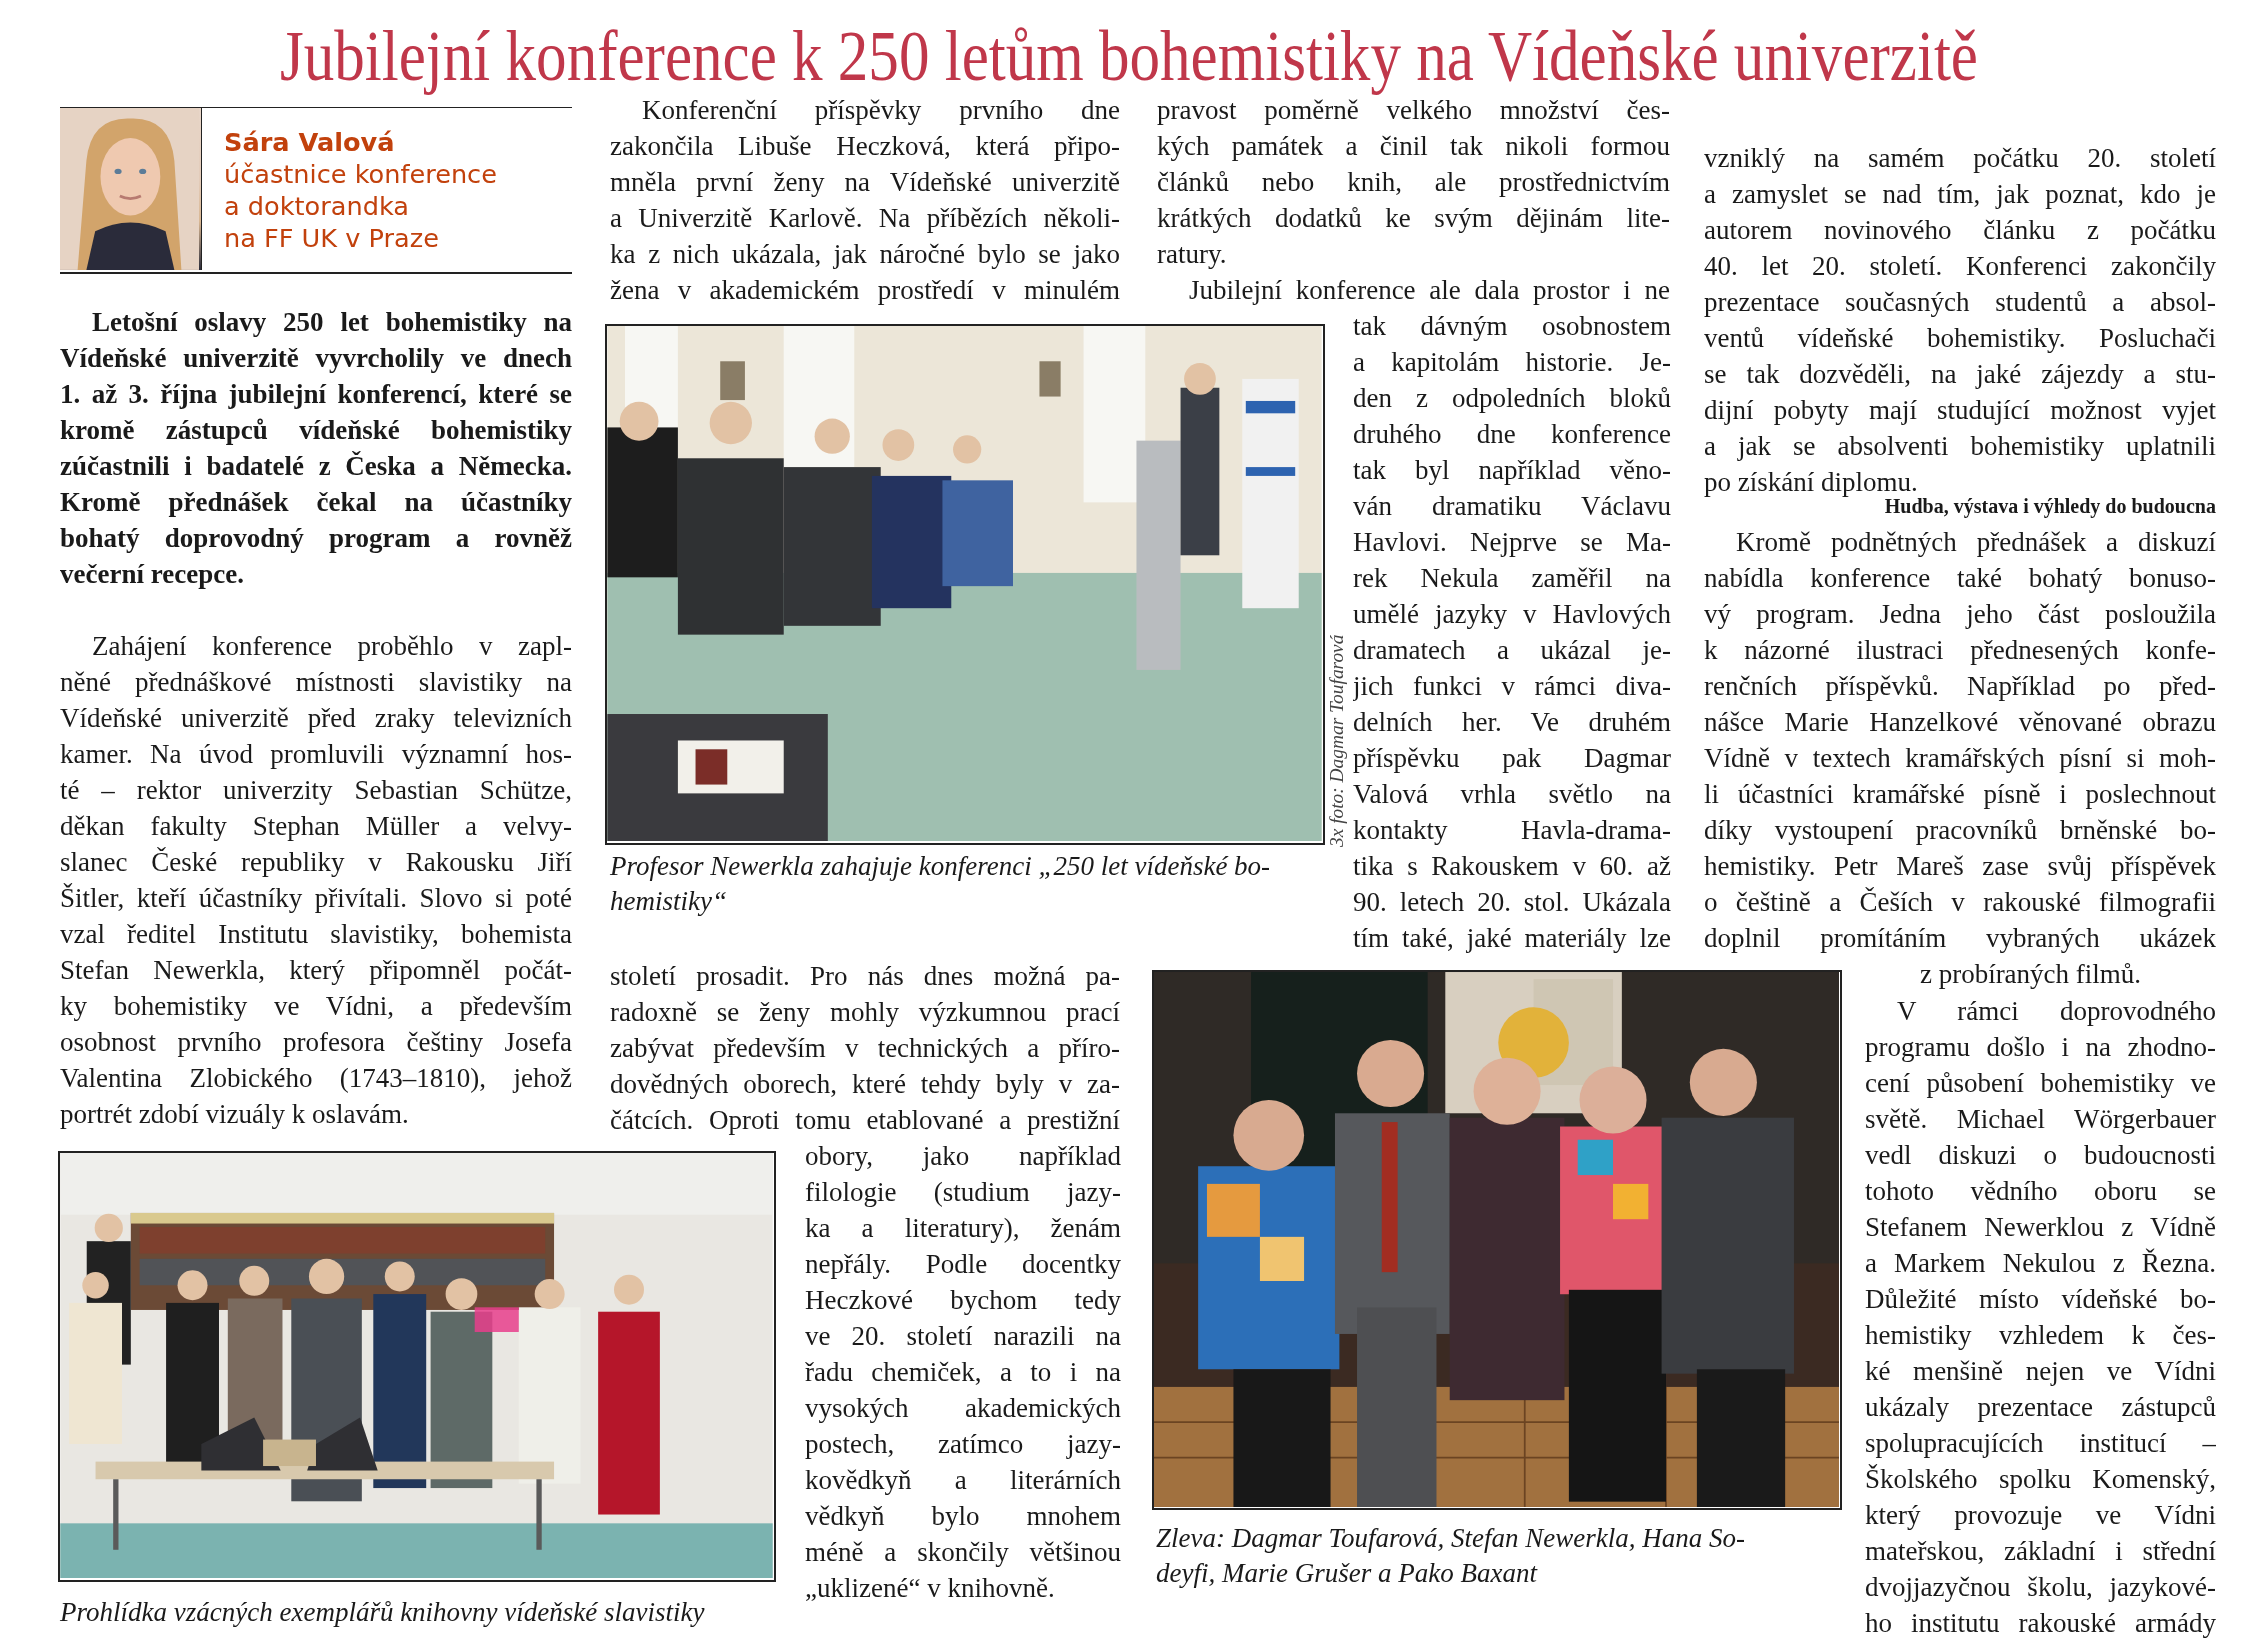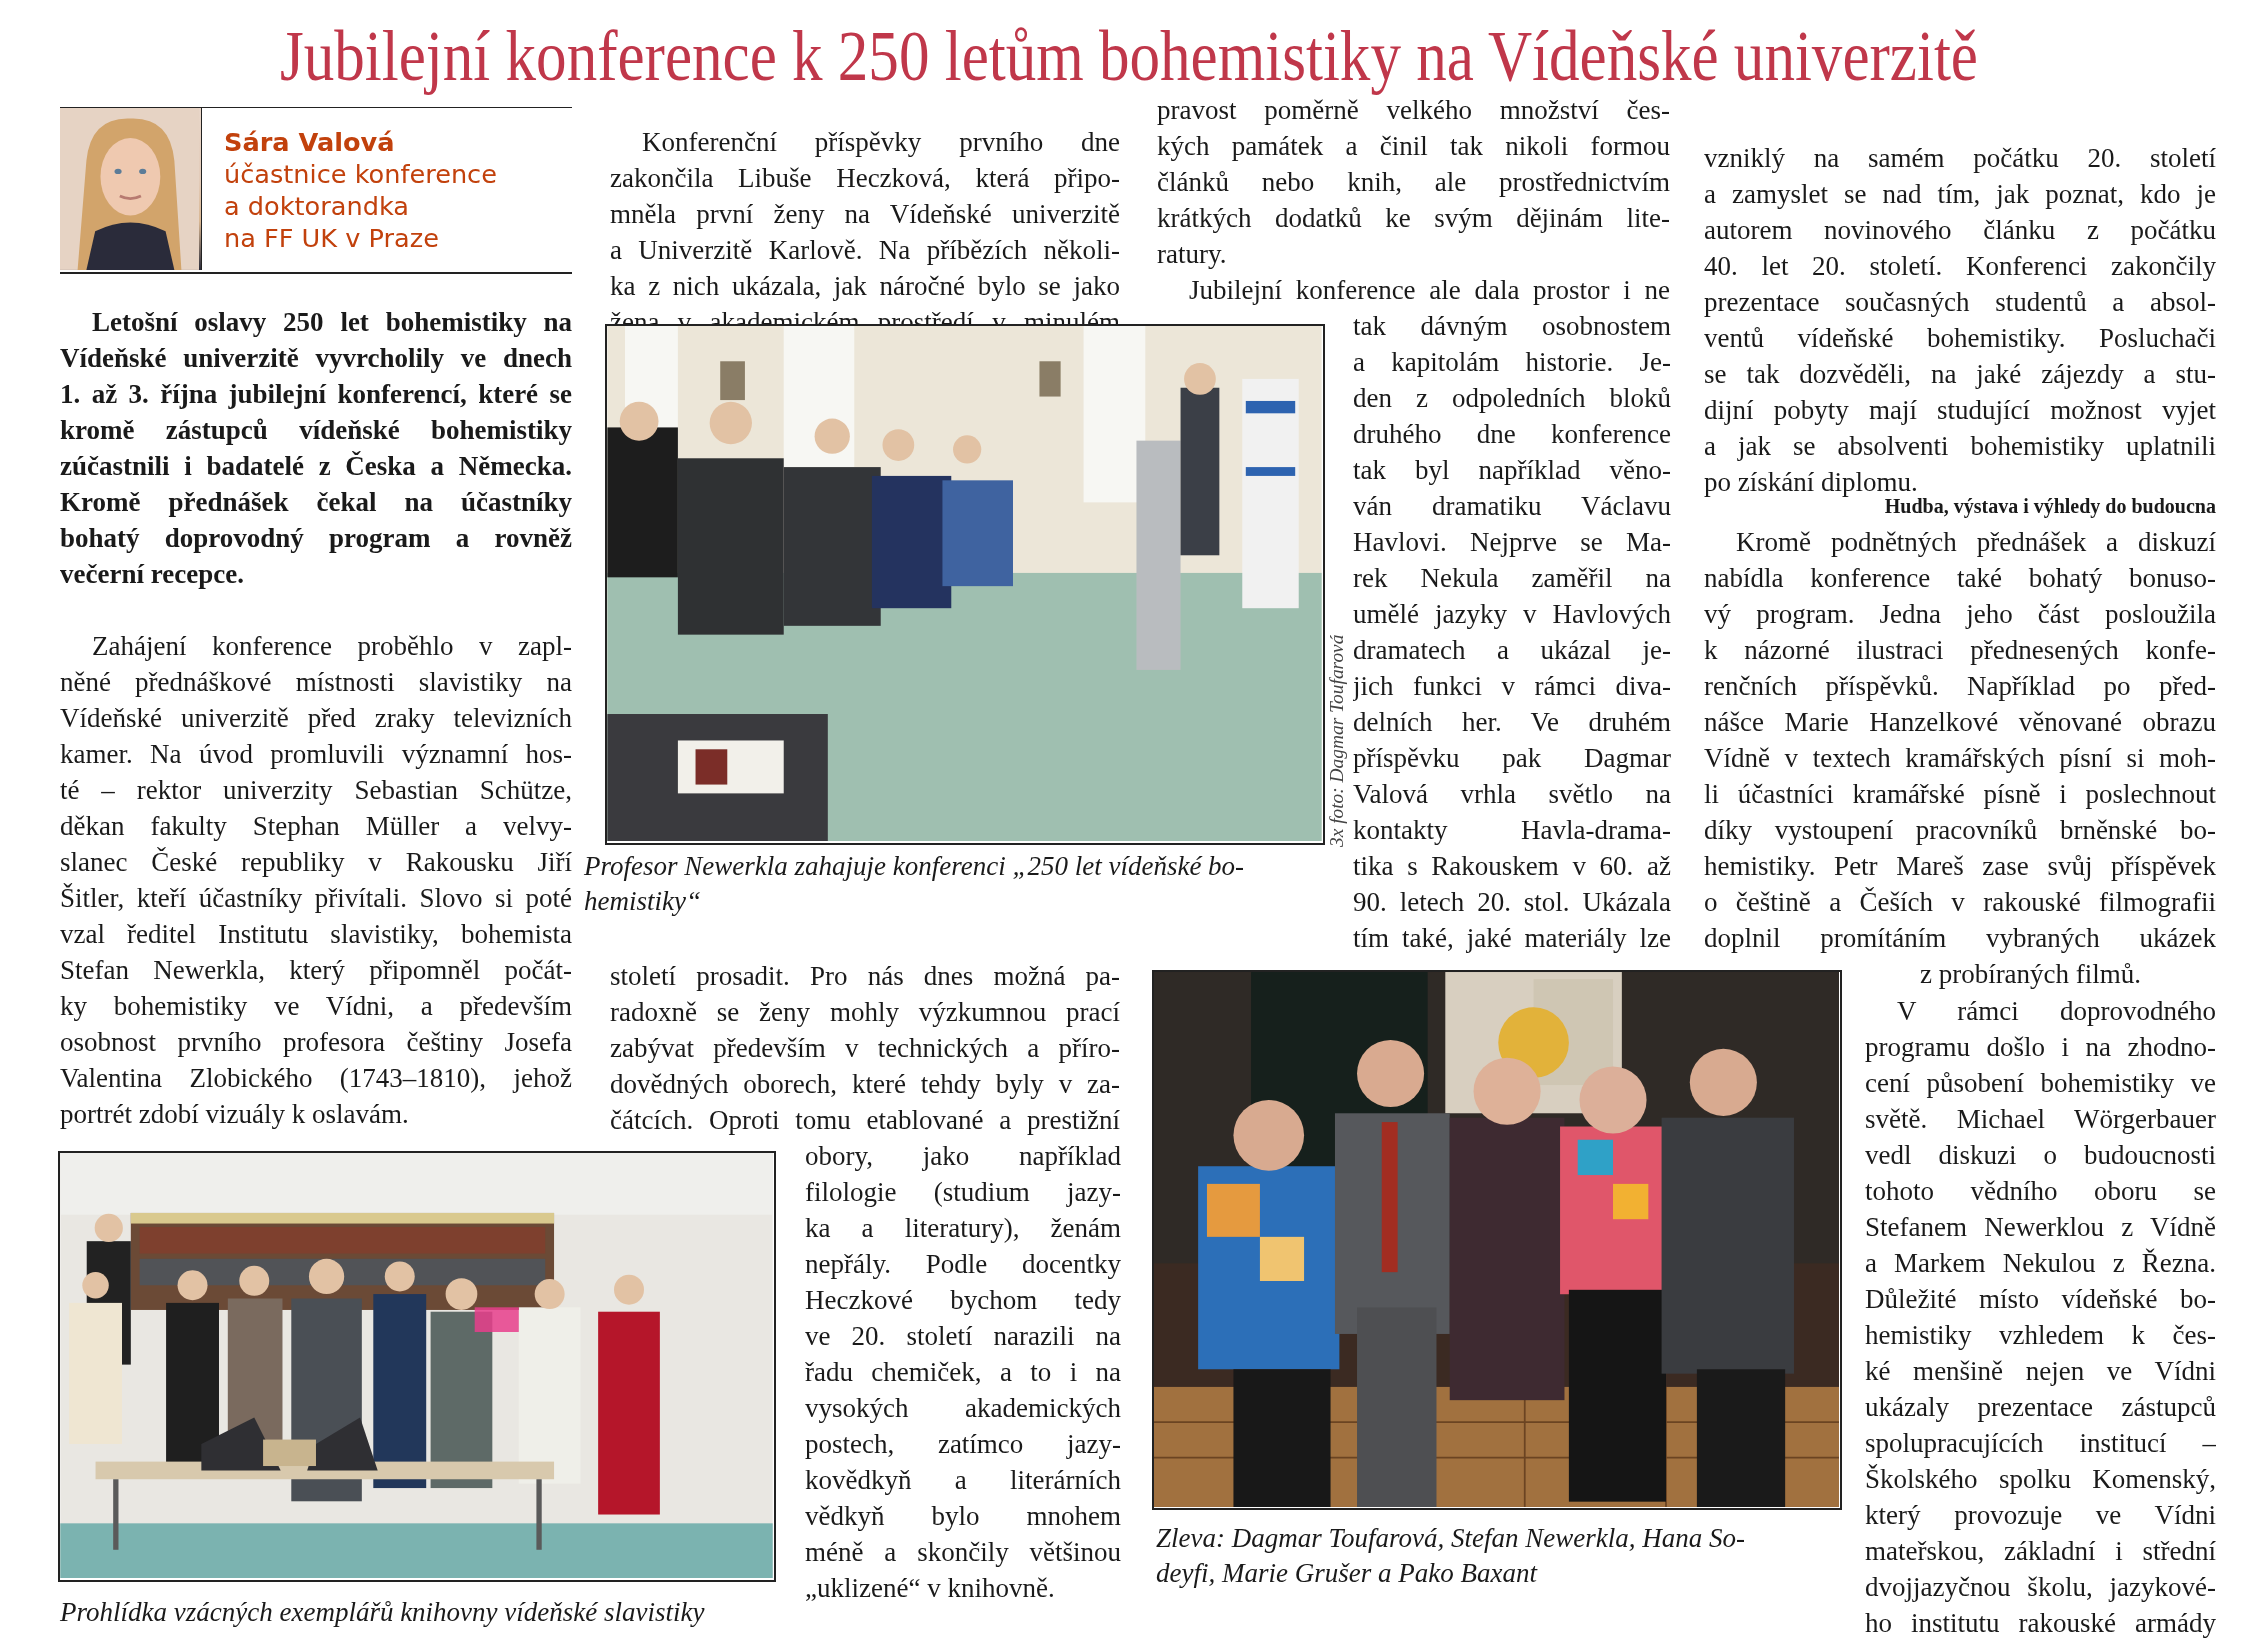--- a/index.html
+++ b/index.html
@@ -128,21 +128,21 @@
     <polygon points="160,330 220,300 250,360 160,360" fill="#2f2f33"></polygon>
     <polygon points="290,330 340,300 360,360 280,360" fill="#2f2f33"></polygon>
     <rect x="230" y="325" width="60" height="30" fill="#c8b48e"></rect>
     <rect x="60" y="370" width="6" height="80" fill="#5a5a5a"></rect>
     <rect x="540" y="370" width="6" height="80" fill="#5a5a5a"></rect>
   </svg>
 </div>
 <div class="cap" style="left:60px; top:1595px; width:732px; white-space:nowrap;">Prohlídka vzácných exemplářů knihovny vídeňské slavistiky</div>
 
 <div class="col" style="left:610px; top:92px; width:510px;">
-  <span class="line" style="padding-left:32px;margin-top:32px;">Konferenční příspěvky prvního dne</span>
+  <span class="line" style="padding-left:32px;">Konferenční příspěvky prvního dne</span>
   <span class="line">zakončila Libuše Heczková, která připo-</span>
   <span class="line">mněla první ženy na Vídeňské univerzitě</span>
   <span class="line">a Univerzitě Karlově. Na příbězích několi-</span>
   <span class="line">ka z nich ukázala, jak náročné bylo se jako</span>
   <span class="line">žena v akademickém prostředí v minulém</span>
 </div>
 
 <div class="photo" style="left:605px; top:324px; width:720px; height:521px;">
   <svg width="715" height="515" viewBox="0 0 810 584">
     <rect width="810" height="584" fill="#ece6d8"></rect>
@@ -167,21 +167,21 @@
     <rect x="300" y="170" width="90" height="150" fill="#24335f"></rect>
     <circle cx="330" cy="135" r="18" fill="#e2c2a4"></circle>
     <rect x="380" y="175" width="80" height="120" fill="#3f63a0"></rect>
     <circle cx="408" cy="140" r="16" fill="#e2c2a4"></circle>
     <rect x="0" y="440" width="250" height="144" fill="#3a3a3e"></rect>
     <rect x="80" y="470" width="120" height="60" fill="#f2f0ea"></rect>
     <rect x="100" y="480" width="36" height="40" fill="#7b2d28"></rect>
   </svg>
 </div>
 <div class="credit">3x foto: Dagmar Toufarová</div>
-<div class="cap" style="left:584px; top:849px; width:723px;">
+<div class="cap" style="left:610px; top:849px; width:723px;">
   <div>Profesor Newerkla zahajuje konferenci „250 let vídeňské bo-</div>
   <div>hemistiky“</div>
 </div>
 
 <div class="col" style="left:610px; top:958px; width:510px;">
   <span class="line">století prosadit. Pro nás dnes možná pa-</span>
   <span class="line">radoxně se ženy mohly výzkumnou prací</span>
   <span class="line">zabývat především v technických a příro-</span>
   <span class="line">dovědných oborech, které tehdy byly v za-</span>
   <span class="line">čátcích. Oproti tomu etablované a prestižní</span>

